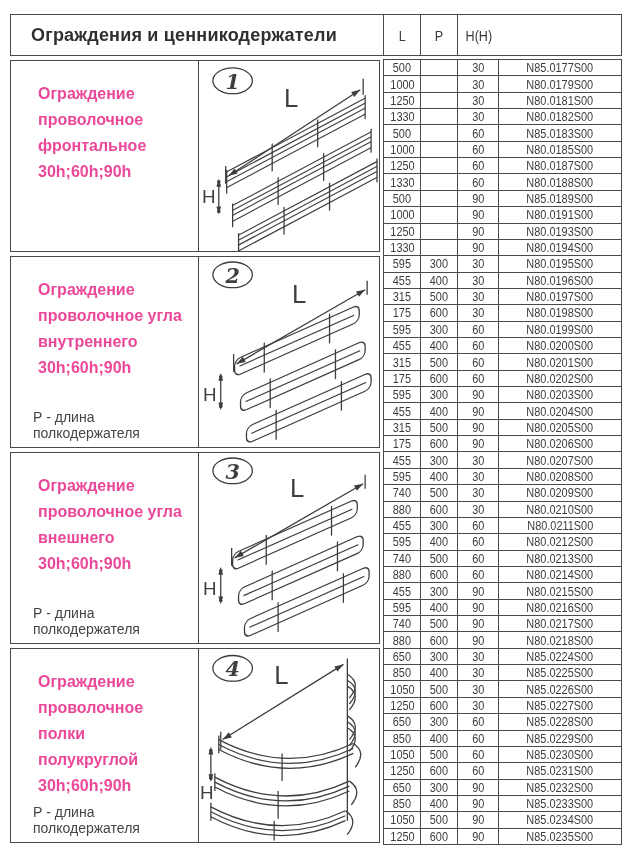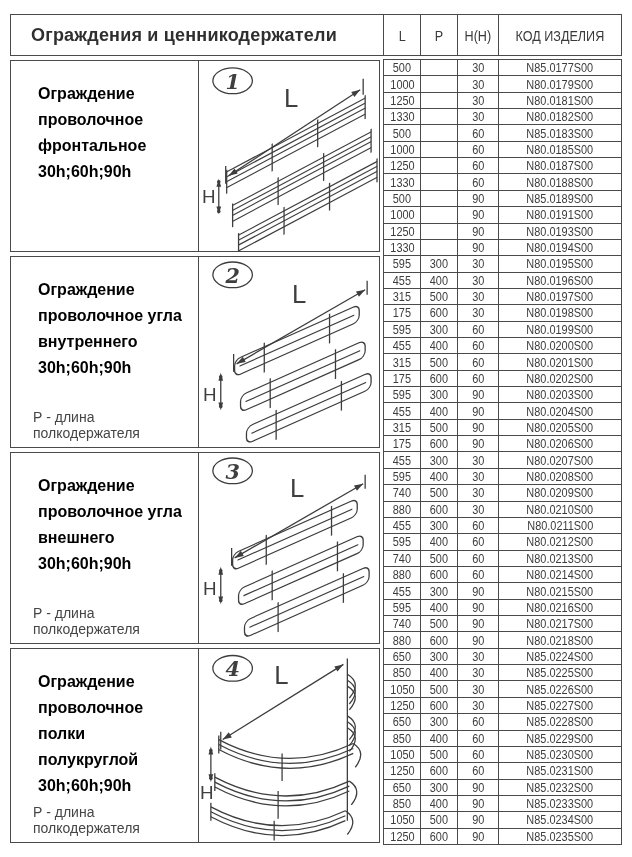--- a/index.html
+++ b/index.html
@@ -32,21 +32,21 @@
          overflow:hidden; }
   .cond{ display:inline-block; transform:scaleX(.84); white-space:nowrap; }
 
   
   .section{ left:10px; width:370px; }
   .s1{ top:60px;  height:192px; }
   .s2{ top:256px; height:192px; }
   .s3{ top:452px; height:192px; }
   .s4{ top:648px; height:195px; }
   .txt{ position:absolute; left:0; top:0; bottom:0; width:188px; border-right:1.5px solid #4a4a4a; box-sizing:border-box; }
-  .desc{ margin:20px 10px 0 27px; font-size:16px; font-weight:bold; color:#000000;
+  .desc{ margin:20px 10px 0 27px; font-size:16px; font-weight:bold; color:#ec4899;
          line-height:1.62; white-space:pre-line; }
   .note{ position:absolute; left:22px; bottom:6px; font-size:14px; color:#454545; }
   .note:empty{ display:none; }
   .draw{ position:absolute; left:188px; top:0; right:0; bottom:0; }
 
   
   .dwg{ position:absolute; inset:0; width:100%; height:100%; }
   .dwg line, .dwg path, .dwg rect, .dwg ellipse{ stroke:#3d3d3d; stroke-width:1.3; fill:none; }
   .dwg polygon, .dwg circle{ fill:#3d3d3d; stroke:none; }
   .dwg text{ fill:#3f3f3f; stroke:none; }
@@ -65,23 +65,20 @@
 
   <div class="box thead">
     <div class="hcell big">
         <span class="cond">L</span>
       </div>
     <div class="hcell big">
         <span class="cond">P</span>
       </div>
     <div class="hcell small">
         <span class="cond">H(H)</span>
-      </div>
-    <div class="hcell small">
-        <span class="cond">КОД ИЗДЕЛИЯ</span>
       </div>
   </div>
 
   <div class="tbody" id="tbody">
       <div class="trow">
         <div class="cell">
           <span class="cond">500</span>
         </div>
         <div class="cell">
           <span class="cond"></span>

